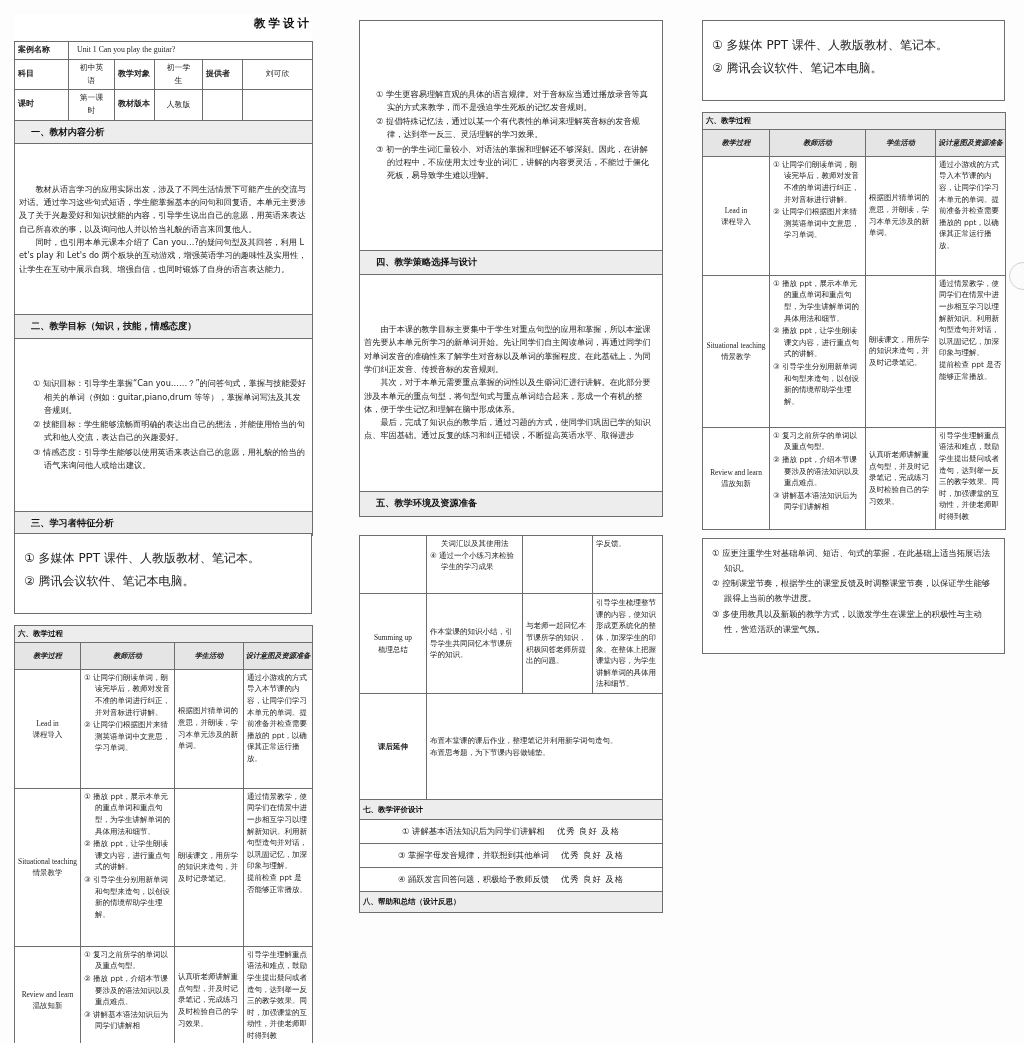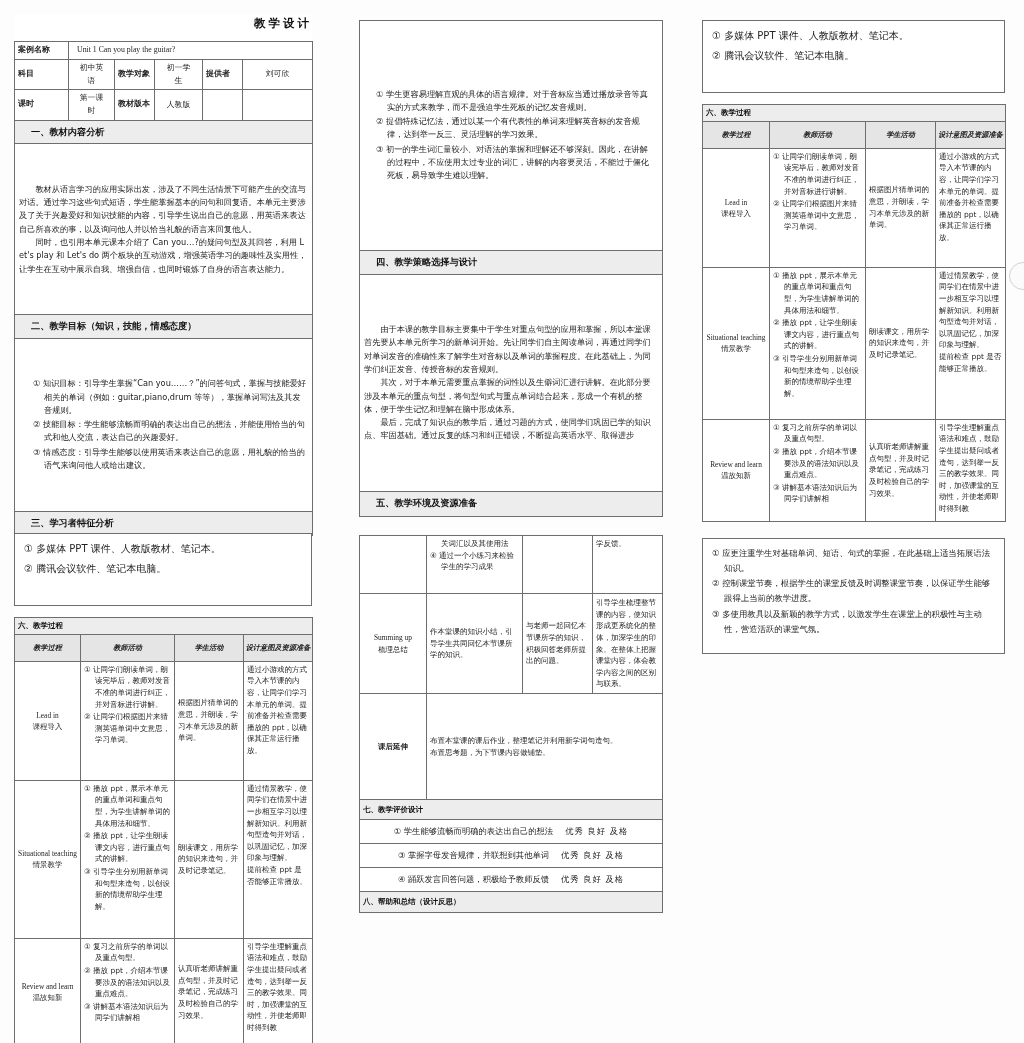--- a/index.html
+++ b/index.html
@@ -25,21 +25,21 @@
   .pad-top{padding-top:20px;}
   
   .proc td{font-size:7.5px;line-height:1.55;padding:2px 3px;}
   .proc td.hd{font-weight:bold;font-style:italic;font-size:7.2px;text-align:center;vertical-align:middle;padding:2px 1px;background:#e5e5e5;}
   .proc td.stage{text-align:center;font-size:7.4px;line-height:1.5;}
   .proc .tcell{vertical-align:top;}
   .r-lead{height:119px}.r-sit{height:152px}.r-rev{height:102px}
   .r-cont{height:58px}.r-sum{height:100px}.r-ext{height:106px}
   .hd-row td{height:22px;}
   .res-box{margin-bottom:11px;}
-  .res-box td{padding:5px 9px 10px 9px;font-size:10px;line-height:1.95;vertical-align:top;}
+  .res-box td{padding:13px 9px 10px 9px;font-size:12px;line-height:1.95;vertical-align:top;}
   .res-box .item,.reflect .item{padding-left:12px;text-indent:-12px;margin:0;}
   .ext-label{font-weight:bold;font-size:9.5px;text-align:center;}
   .ext-body{vertical-align:middle;padding:6px 8px;font-size:8.3px;line-height:2.05;}
   .ext-body p{margin:0;}
   td.eval{height:17px;text-align:center;font-size:8.3px;padding:3px 2px;}
   td.eval .rating{margin-left:12px;letter-spacing:1px;}
   .reflect td{padding:7px 9px;font-size:8.4px;line-height:1.8;vertical-align:top;}
   .fab{
     position:absolute;left:1009px;top:262px;width:26px;height:26px;border-radius:50%;
     border:1px solid #d3d3d3;background:#fbfbfb;
@@ -305,34 +305,34 @@
       <td></td>
       <td class="tcell">学反馈。</td>
     </tr>
     <tr class="r-sum">
       <td class="stage">
         <div class="en">Summing up</div>
         <div>梳理总结</div>
       </td>
       <td>作本堂课的知识小结，引导学生共同回忆本节课所学的知识。</td>
       <td>与老师一起回忆本节课所学的知识，积极回答老师所提出的问题。</td>
-      <td>引导学生梳理整节课的内容，使知识形成更系统化的整体，加深学生的印象。在整体上把握课堂内容，体会教学内容之间的区别与联系。</td>
+      <td>引导学生梳理整节课的内容，使知识形成更系统化的整体，加深学生的印象。在整体上把握课堂内容，为学生讲解单词的具体用法和细节。</td>
     </tr>
     <tr class="r-ext">
       <td class="ext-label">课后延伸</td>
       <td class="ext-body" colspan="3">
         <p>布置本堂课的课后作业，整理笔记并利用新学词句造句。</p>
         <p>布置思考题，为下节课内容做铺垫。</p>
       </td>
     </tr>
     <tr>
       <td class="sec" colspan="4" style="height:15px">七、教学评价设计</td>
     </tr>
     <tr>
-      <td class="eval" colspan="4"><span>① 学生能够流畅而明确的表达出自己的想法</span><span class="rating">优秀 良好 及格</span></td>
+      <td class="eval" colspan="4"><span>① 讲解基本语法知识后为同学们讲解相</span><span class="rating">优秀 良好 及格</span></td>
     </tr>
     <tr>
       <td class="eval" colspan="4"><span>③ 掌握字母发音规律，并联想到其他单词</span><span class="rating">优秀 良好 及格</span></td>
     </tr>
     <tr>
       <td class="eval" colspan="4"><span>④ 踊跃发言回答问题，积极给予教师反馈</span><span class="rating">优秀 良好 及格</span></td>
     </tr>
     <tr>
       <td class="sec" colspan="4" style="height:16px">八、帮助和总结（设计反思）</td>
     </tr>

